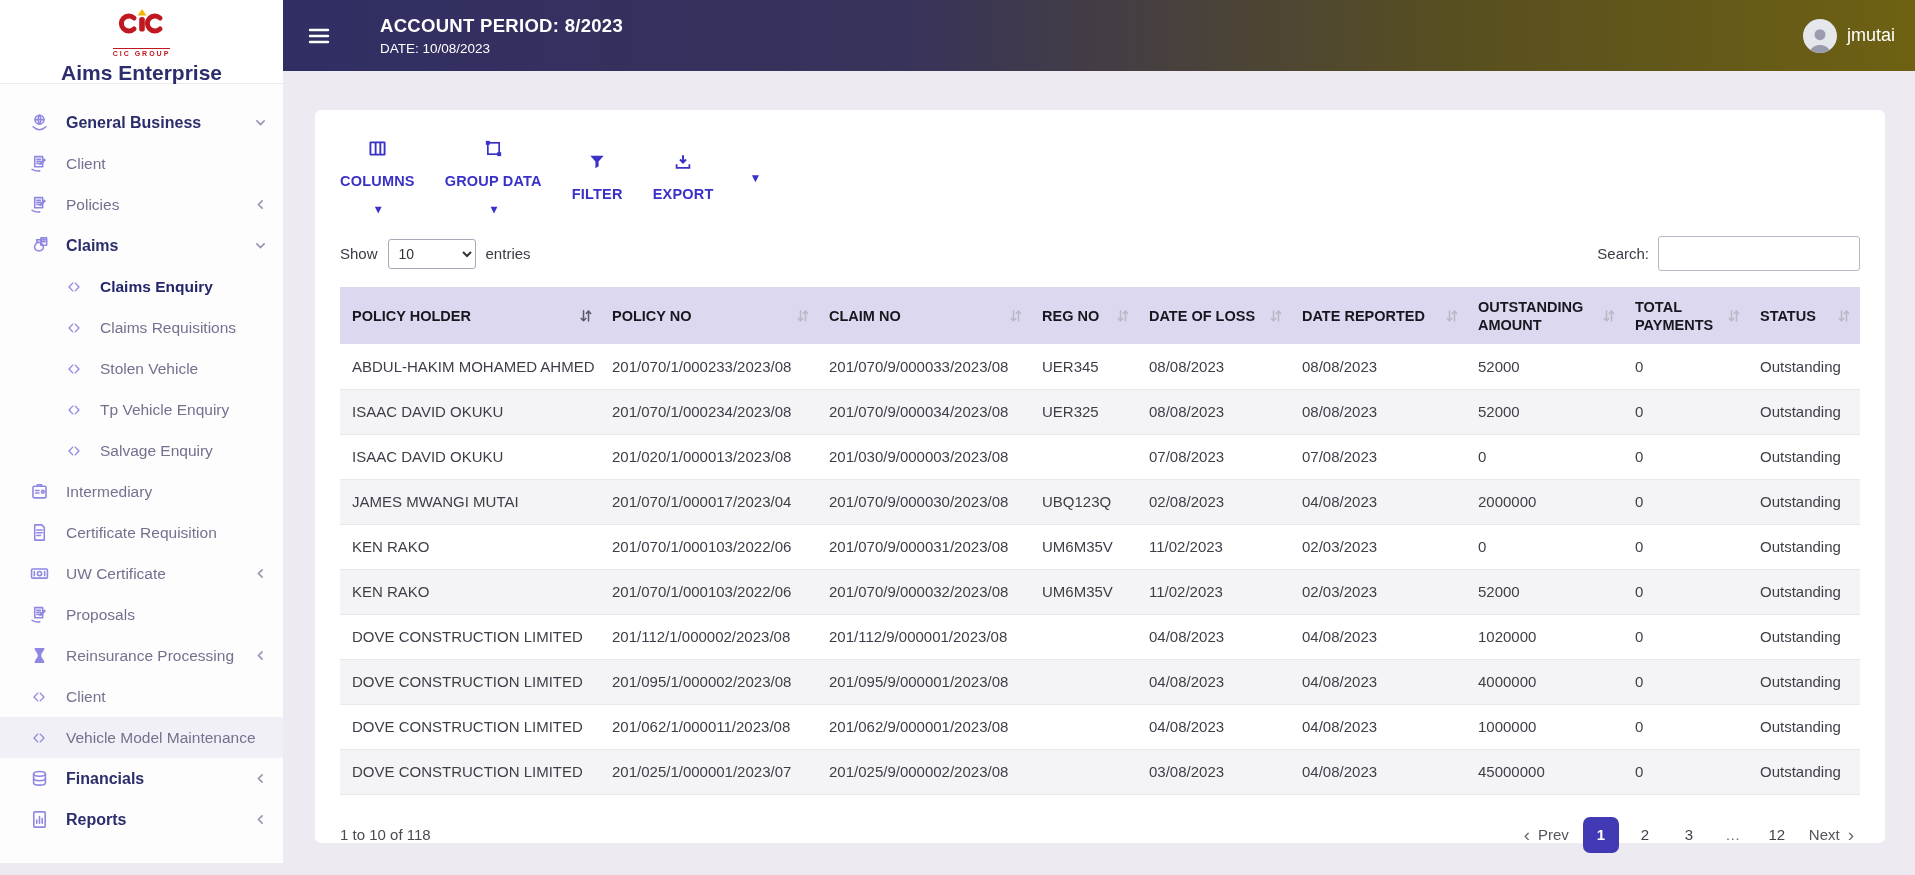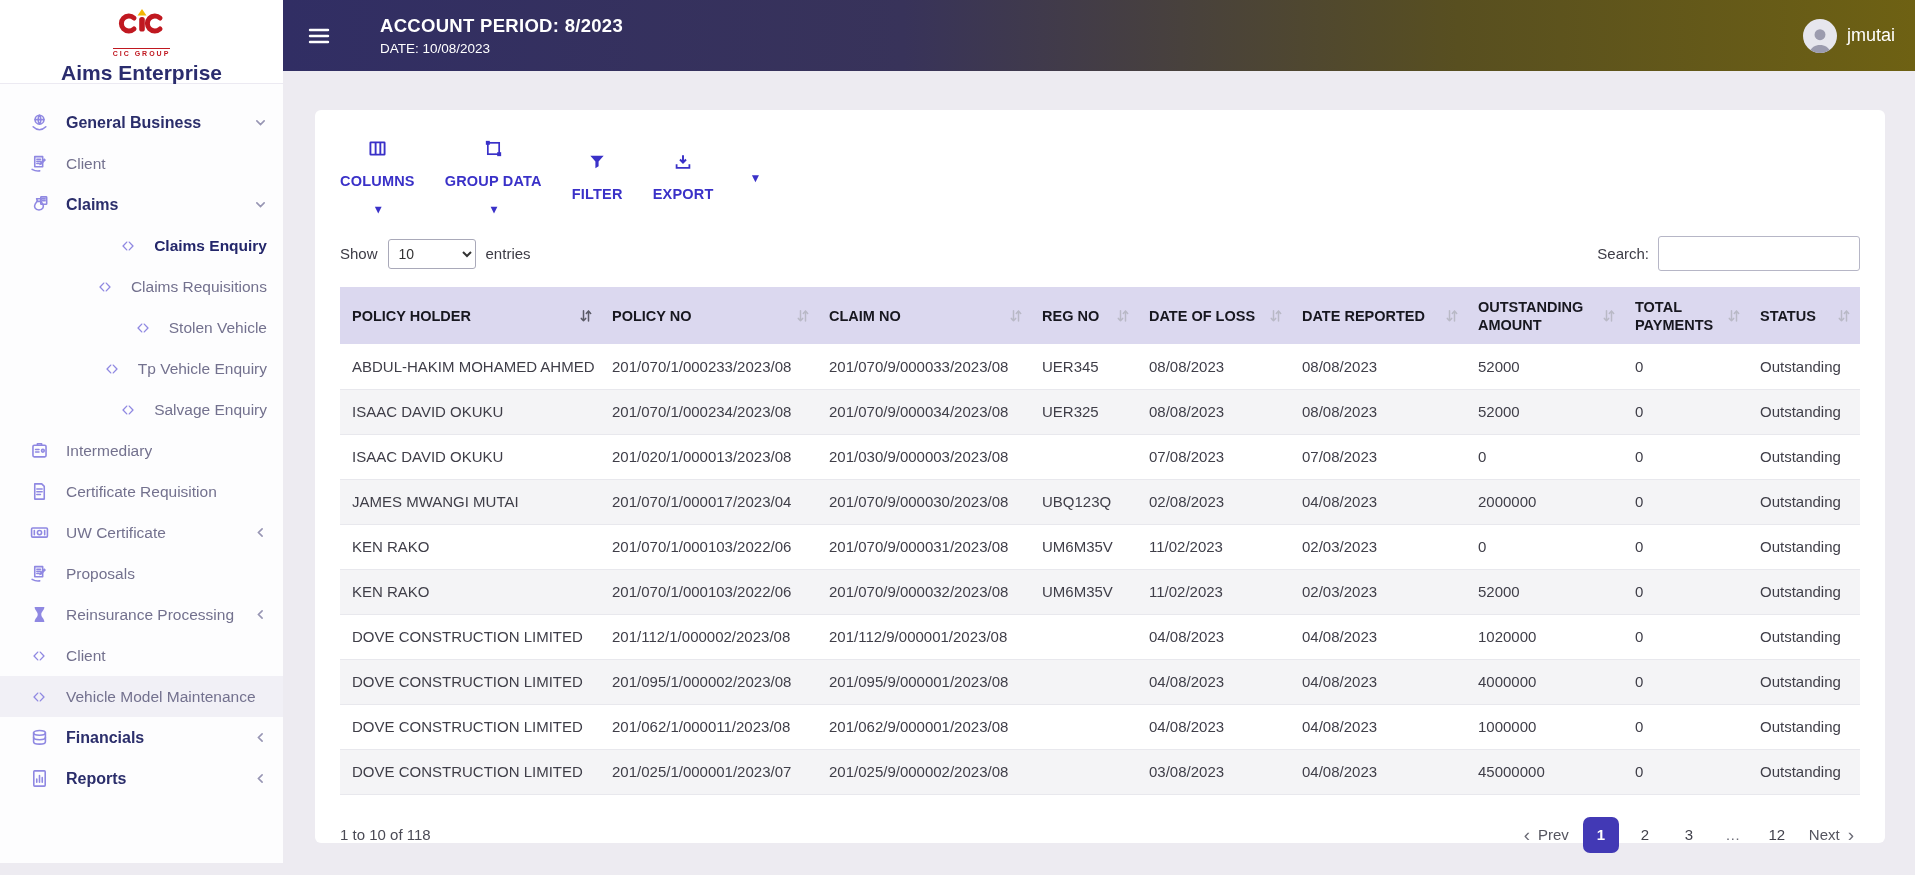--- a/index.html
+++ b/index.html
@@ -17,21 +17,21 @@
   
   .sidebar{position:absolute;left:0;top:0;width:283px;height:863px;background:#eab308;z-index:5;}
   .sidebar-head{height:84px;border-bottom:1px solid #eceaf2;text-align:center;padding-top:8px;background:#fff;}
   .logo-mark{display:inline-block;height:30px;}
   .logo-caption{font-size:7px;font-weight:bold;color:#c01820;letter-spacing:2px;border-top:1.5px solid #c01820;display:inline-block;padding-top:1px;margin-top:-2px;}
   .app-name{color:#2b2d6e;font-size:21px;font-weight:bold;margin-top:1px;}
   .nav{padding-top:18px;background:#fdfdfe;height:779px;}
   .nav-item{display:flex;align-items:center;height:41px;padding:0 16px 0 26px;color:#73718e;font-size:15.5px;cursor:pointer;}
   .nav-item .icn{width:26px;min-width:26px;display:flex;align-items:center;justify-content:center;margin-right:14px;color:var(--sidebar-icon);}
   .nav-item.section .nav-label{color:#2b2e6b;font-weight:bold;font-size:16px;}
-  .nav-item.sub{padding-left:64px;justify-content:flex-end;}
+  .nav-item.sub{padding-left:64px;}
   .nav-item.sub .icn{width:20px;min-width:20px;margin-right:16px;}
   .nav-item.active .nav-label{color:#23266a;font-weight:bold;}
   .nav-item.hovered{background:#f1f0f6;}
   .nav-label{white-space:nowrap;overflow:hidden;}
   .nav-chevron{margin-left:auto;color:#9795b3;display:flex;}
 
   
   .topbar{position:absolute;left:283px;top:0;width:1632px;height:71px;
     background:linear-gradient(90deg,var(--topbar-left) 0%,#38335a 38%,#584f20 72%,var(--topbar-right) 100%);
     color:#fff;display:flex;align-items:center;padding:0 20px 0 25px;}
@@ -114,20 +114,36 @@
       <div class="nav-item item">
         <span class="icn">
           <svg width="19" height="19" viewBox="0 0 18 18" fill="none" stroke="currentColor" stroke-width="1.5" stroke-linecap="round" stroke-linejoin="round">
             <path d="M4.5 2.5h7.5v9.5H4.5z"></path>
             <path d="M6.5 5h3.5M6.5 7h3.5M6.5 9h2.2"></path>
             <path d="M10.8 10.2L15.2 5.8l-1.7-1.7-4.4 4.4-.4 2.1z" fill="currentColor" stroke="none"></path>
             <path d="M2 14.6c2.3 1.3 4.7 1.8 7.2 1.4"></path>
           </svg>
         </span>
         <span class="nav-label">Client</span>
+      </div>
+      <div class="nav-item item">
+        <span class="icn">
+          <svg width="19" height="19" viewBox="0 0 18 18" fill="none" stroke="currentColor" stroke-width="1.5" stroke-linecap="round" stroke-linejoin="round">
+            <path d="M4.5 2.5h7.5v9.5H4.5z"></path>
+            <path d="M6.5 5h3.5M6.5 7h3.5M6.5 9h2.2"></path>
+            <path d="M10.8 10.2L15.2 5.8l-1.7-1.7-4.4 4.4-.4 2.1z" fill="currentColor" stroke="none"></path>
+            <path d="M2 14.6c2.3 1.3 4.7 1.8 7.2 1.4"></path>
+          </svg>
+        </span>
+        <span class="nav-label">Policies</span>
+        <span class="nav-chevron">
+          <svg width="13" height="13" viewBox="0 0 16 16" fill="none" stroke="currentColor" stroke-width="2" stroke-linecap="round">
+            <path d="M10 3.5L5.5 8l4.5 4.5"></path>
+          </svg>
+        </span>
       </div>
       <div class="nav-item section">
         <span class="icn">
           <svg width="19" height="19" viewBox="0 0 18 18" fill="none" stroke="currentColor" stroke-width="1.5" stroke-linecap="round" stroke-linejoin="round">
             <rect x="10.2" y="1.8" width="5.6" height="7" rx="0.6"></rect>
             <path d="M11.6 3.7h2.8M11.6 5.4h2.8"></path>
             <path d="M6.6 6h3.8l1.7 2.6c1.4 2.4.3 5.6-3.6 5.6s-5-3.2-3.6-5.6z"></path>
             <path d="M7 6L6.3 3.6h4.4L10 6"></path>
           </svg>
         </span>

